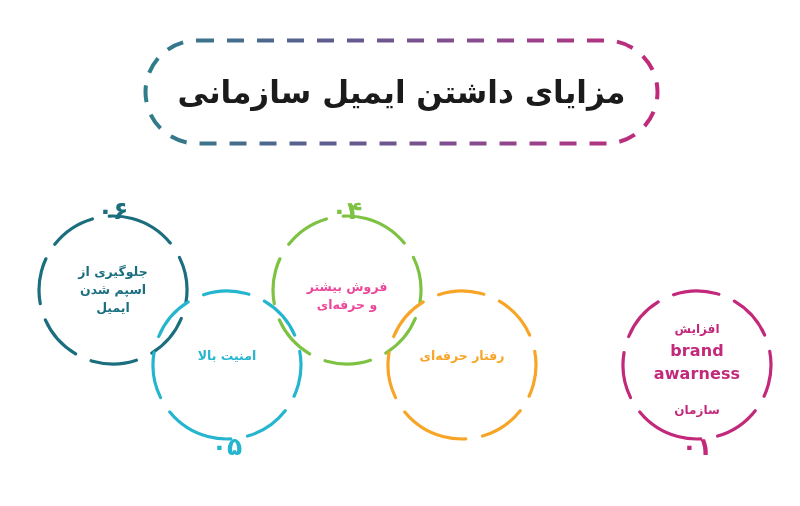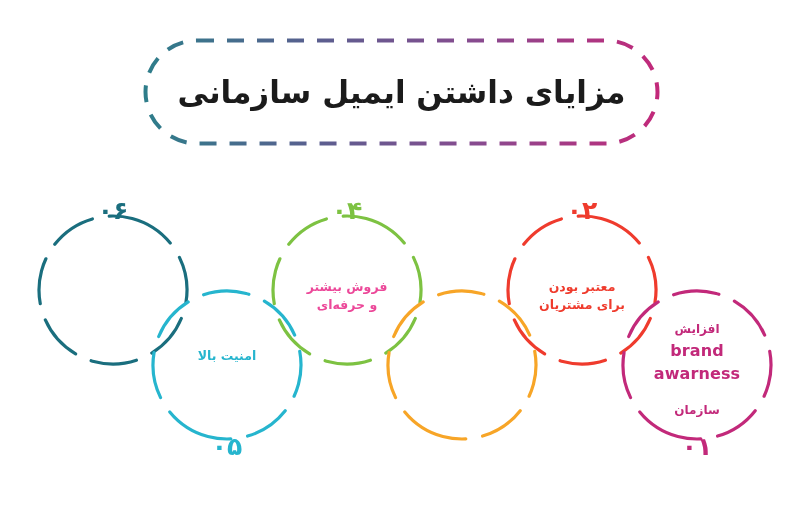--- a/index.html
+++ b/index.html
@@ -112,20 +112,23 @@
     <div id="title-text">مزایای داشتن ایمیل سازمانی</div>
   </div>
 
   <div id="chain">
 
     <div class="node z6" style="left:36px; top:213px;">
       <svg class="ring" viewBox="0 0 154 154">
         <circle cx="77" cy="77" r="74" fill="none" stroke="#1a6e7e" stroke-width="3.2" stroke-dasharray="46 17" stroke-linecap="round" transform="rotate(-75 77 77)"></circle>
       </svg>
       <div class="node-num pos-top" style="color:#1a6e7e;">۰۶</div>
+      <div class="node-label" style="color:#1a6e7e;">جلوگیری از
+اسپم شدن
+ایمیل</div>
     </div>
 
     <div class="node z5" style="left:150px; top:288px;">
       <svg class="ring" viewBox="0 0 154 154">
         <circle cx="77" cy="77" r="74" fill="none" stroke="#26b5ce" stroke-width="3.2" stroke-dasharray="46 17" stroke-linecap="round" transform="rotate(105 77 77)"></circle>
       </svg>
       <div class="node-num pos-bottom" style="color:#26b5ce;">۰۵</div>
       <div class="node-label" style="color:#26b5ce; top:44%;">امنیت بالا</div>
     </div>
 
@@ -135,30 +138,23 @@
       </svg>
       <div class="node-num pos-top" style="color:#7dc242;">۰۴</div>
       <div class="node-label" style="color:#ec4899; top:54%;">فروش بیشتر
 و حرفه‌ای</div>
     </div>
 
     <div class="node z3" style="left:385px; top:288px;">
       <svg class="ring" viewBox="0 0 154 154">
         <circle cx="77" cy="77" r="74" fill="none" stroke="#f7a527" stroke-width="3.2" stroke-dasharray="46 17" stroke-linecap="round" transform="rotate(105 77 77)"></circle>
       </svg>
+      <div class="node-label" style="color:#f7a527; top:44%;">رفتار حرفه‌ای</div>
     </div>
 
-    <div class="node z2" style="left:505px; top:213px;">
-      <svg class="ring" viewBox="0 0 154 154">
-        <circle cx="77" cy="77" r="74" fill="none" stroke="#ef3b2d" stroke-width="3.2" stroke-dasharray="46 17" stroke-linecap="round" transform="rotate(-75 77 77)"></circle>
-      </svg>
-      <div class="node-num pos-top" style="color:#ef3b2d;">۰۲</div>
-      <div class="node-label" style="color:#ef3b2d; top:54%;">معتبر بودن
-برای مشتریان</div>
-    </div>
 
     <div class="node z1" style="left:620px; top:288px;">
       <svg class="ring" viewBox="0 0 154 154">
         <circle cx="77" cy="77" r="74" fill="none" stroke="#c2297a" stroke-width="3.2" stroke-dasharray="46 17" stroke-linecap="round" transform="rotate(105 77 77)"></circle>
       </svg>
       <div class="node-num pos-bottom" style="color:#c2297a;">۰۱</div>
       <div class="node-label has-en" style="color:#c2297a; top:48%;">
         <span>افزایش</span>
         <span class="en">brand awarness</span>
         <span>سازمان</span>

